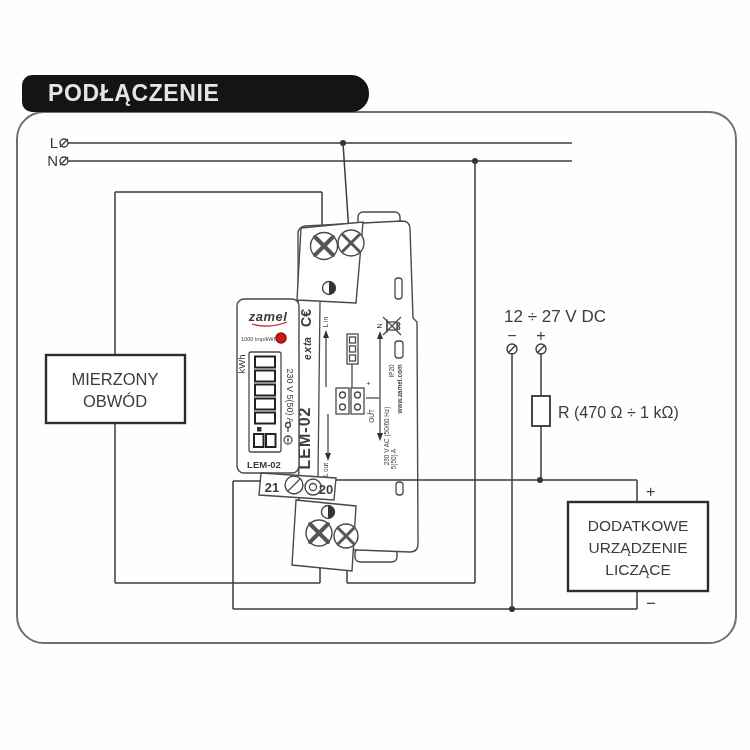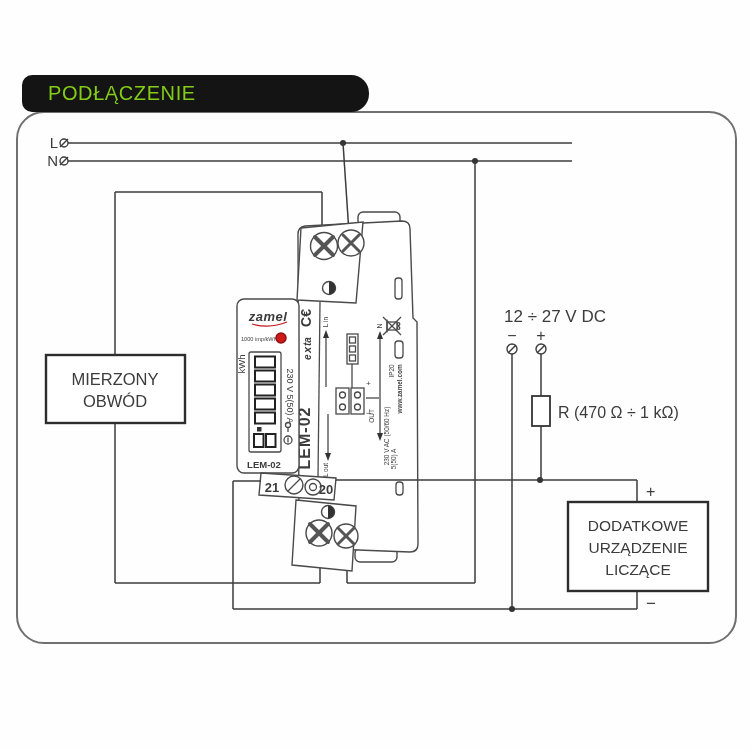--- a/index.html
+++ b/index.html
@@ -2,21 +2,21 @@
 <html><head>
 <meta charset="utf-8">
 <style>
   html,body{margin:0;padding:0;background:#ffffff;}
   .canvas{position:relative;width:750px;height:750px;background:#fefefe;overflow:hidden;
           font-family:"Liberation Sans","DejaVu Sans",sans-serif;}
   .diagram-svg{position:absolute;left:0;top:0;}
   .header-bar{position:absolute;left:22px;top:75px;width:347px;height:37px;
           background:#141414;border-radius:10px 18px 18px 10px;
           display:flex;align-items:center;box-sizing:border-box;padding-left:26px;}
-  .header-bar span{color:#84cc16;font-size:20px;font-weight:normal;letter-spacing:.6px;}
+  .header-bar span{color:#e5e5e5;font-size:23px;font-weight:bold;letter-spacing:.6px;}
   text{font-family:"Liberation Sans","DejaVu Sans",sans-serif;fill:#3c3c3c;}
   .wire{stroke:#3d3d3d;stroke-width:1.5;fill:none;}
   .thin{stroke:#4a4a4a;stroke-width:1.3;fill:none;}
   .devfill{fill:#ffffff;stroke:#4a4a4a;stroke-width:1.4;}
   .boxline{fill:#ffffff;stroke:#2d2d2d;stroke-width:2.4;}
   .dot{fill:#333333;stroke:none;}
 </style>
 </head>
 <body>
 

